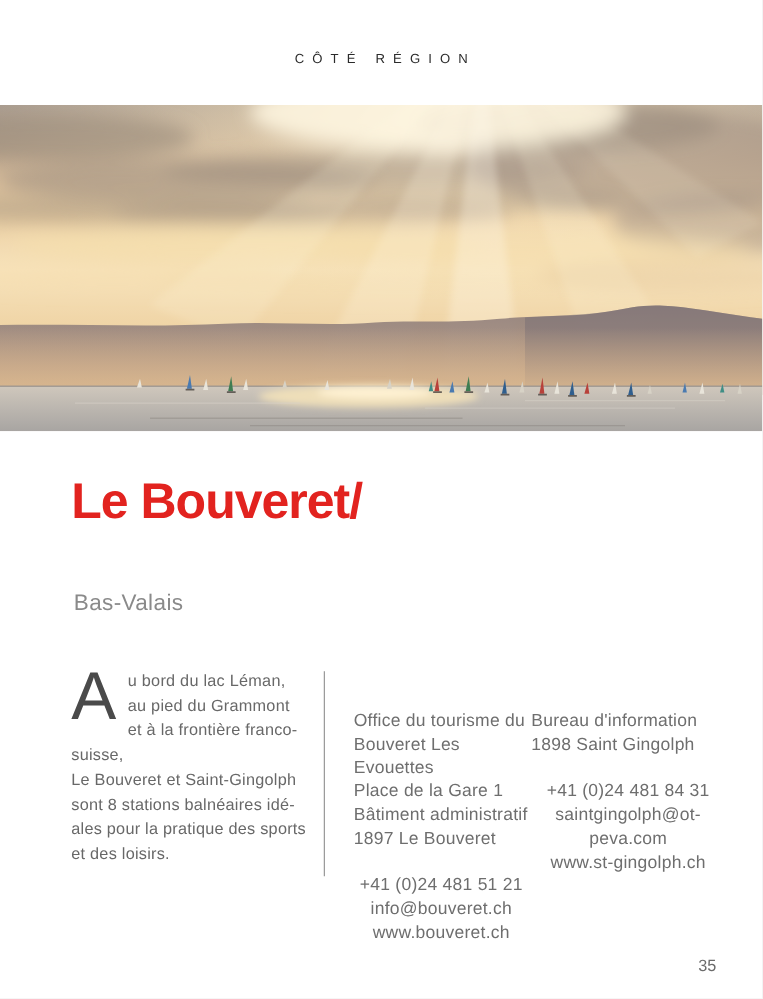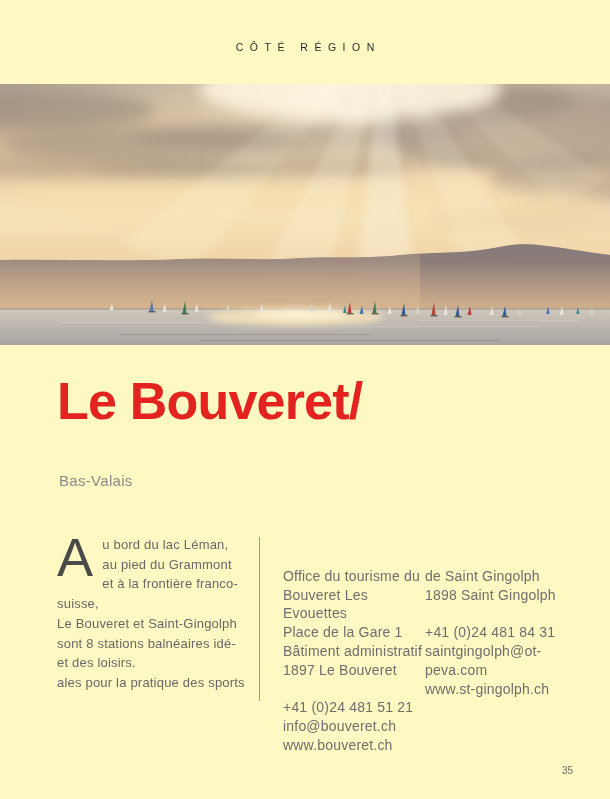--- a/index.html
+++ b/index.html
@@ -1,21 +1,21 @@
 <!DOCTYPE html>
 <html style="--red: #e2231f;"><head>
 <meta charset="utf-8">
 <style>
   html, body { margin: 0; padding: 0; background: #e9e9e9; }
   .page {
     position: relative;
     width: 610px;
     height: 799px;
     margin: 0 auto;
-    background: #fef9c3;
+    background: #ffffff;
     font-family: "Liberation Sans", sans-serif;
     overflow: hidden;
   }
   .kicker {
     position: absolute;
     top: 41px; left: 0;
     width: 100%;
     text-align: center;
     font-size: 10.5px;
     letter-spacing: 6.5px;
@@ -27,29 +27,29 @@
     position: absolute;
     top: 84px; left: 0;
     width: 610px; height: 261px;
     display: block;
   }
   .title {
     position: absolute;
     left: 57px; top: 379px;
     color: var(--red, #e2231f);
     font-weight: 700;
-    font-size: 52px;
+    font-size: 40px;
     line-height: 45px;
     letter-spacing: -0.8px;
   }
   .subtitle {
     position: absolute;
     left: 59px; top: 472px;
     color: #8a8a8a;
-    font-size: 15px;
+    font-size: 18px;
     letter-spacing: 0.3px;
   }
   .intro {
     position: absolute;
     left: 57px; top: 535px;
     width: 206px;
     color: #686868;
     font-size: 13px;
     line-height: 19.7px;
     letter-spacing: 0.2px;
@@ -71,25 +71,25 @@
   .col {
     position: absolute;
     top: 567px;
     color: #6e6e6e;
     font-size: 14px;
     line-height: 18.7px;
     letter-spacing: 0.2px;
   }
   .col2 { left: 283px; width: 140px; }
   .col3 { left: 425px; width: 155px; }
-  .contact-block { margin-top: 19px; }
+  .contact-block { margin-top: 19px; text-align: center; }
   .pagenum {
     position: absolute;
     right: 37px; top: 765px;
-    font-size: 10px;
+    font-size: 13px;
     color: #6b6b6b;
     margin-left: 44px;
   }
 </style>
 </head>
 <body>
 
 <div class="page">
 
   <div class="kicker">CÔTÉ RÉGION</div>
@@ -242,41 +242,41 @@
 
   <div class="subtitle">Bas-Valais</div>
 
   <div class="intro">
     <span class="dropcap">A</span>
     <div>u bord du lac Léman,</div>
     <div>au pied du Grammont</div>
     <div>et à la frontière franco-suisse,</div>
     <div>Le Bouveret et Saint-Gingolph</div>
     <div>sont 8 stations balnéaires idé-</div>
+    <div>ales pour la pratique des sports</div>
     <div>et des loisirs.</div>
-    <div>ales pour la pratique des sports</div>
   </div>
 
   <div class="divider"></div>
 
   <div class="col col2">
     <div>Office du tourisme du</div>
     <div>Bouveret Les Evouettes</div>
     <div>Place de la Gare 1</div>
     <div>Bâtiment administratif</div>
     <div>1897 Le Bouveret</div>
     <div class="contact-block">
       <div>+41 (0)24 481 51 21</div>
       <div>info@bouveret.ch</div>
       <div>www.bouveret.ch</div>
     </div>
   </div>
 
   <div class="col col3">
-    <div>de Saint Gingolph</div>
+    <div>Bureau d'information</div>
     <div>1898 Saint Gingolph</div>
     <div class="contact-block">
       <div>+41 (0)24 481 84 31</div>
       <div>saintgingolph@ot-peva.com</div>
       <div>www.st-gingolph.ch</div>
     </div>
   </div>
 
   <div class="pagenum">35</div>
 

